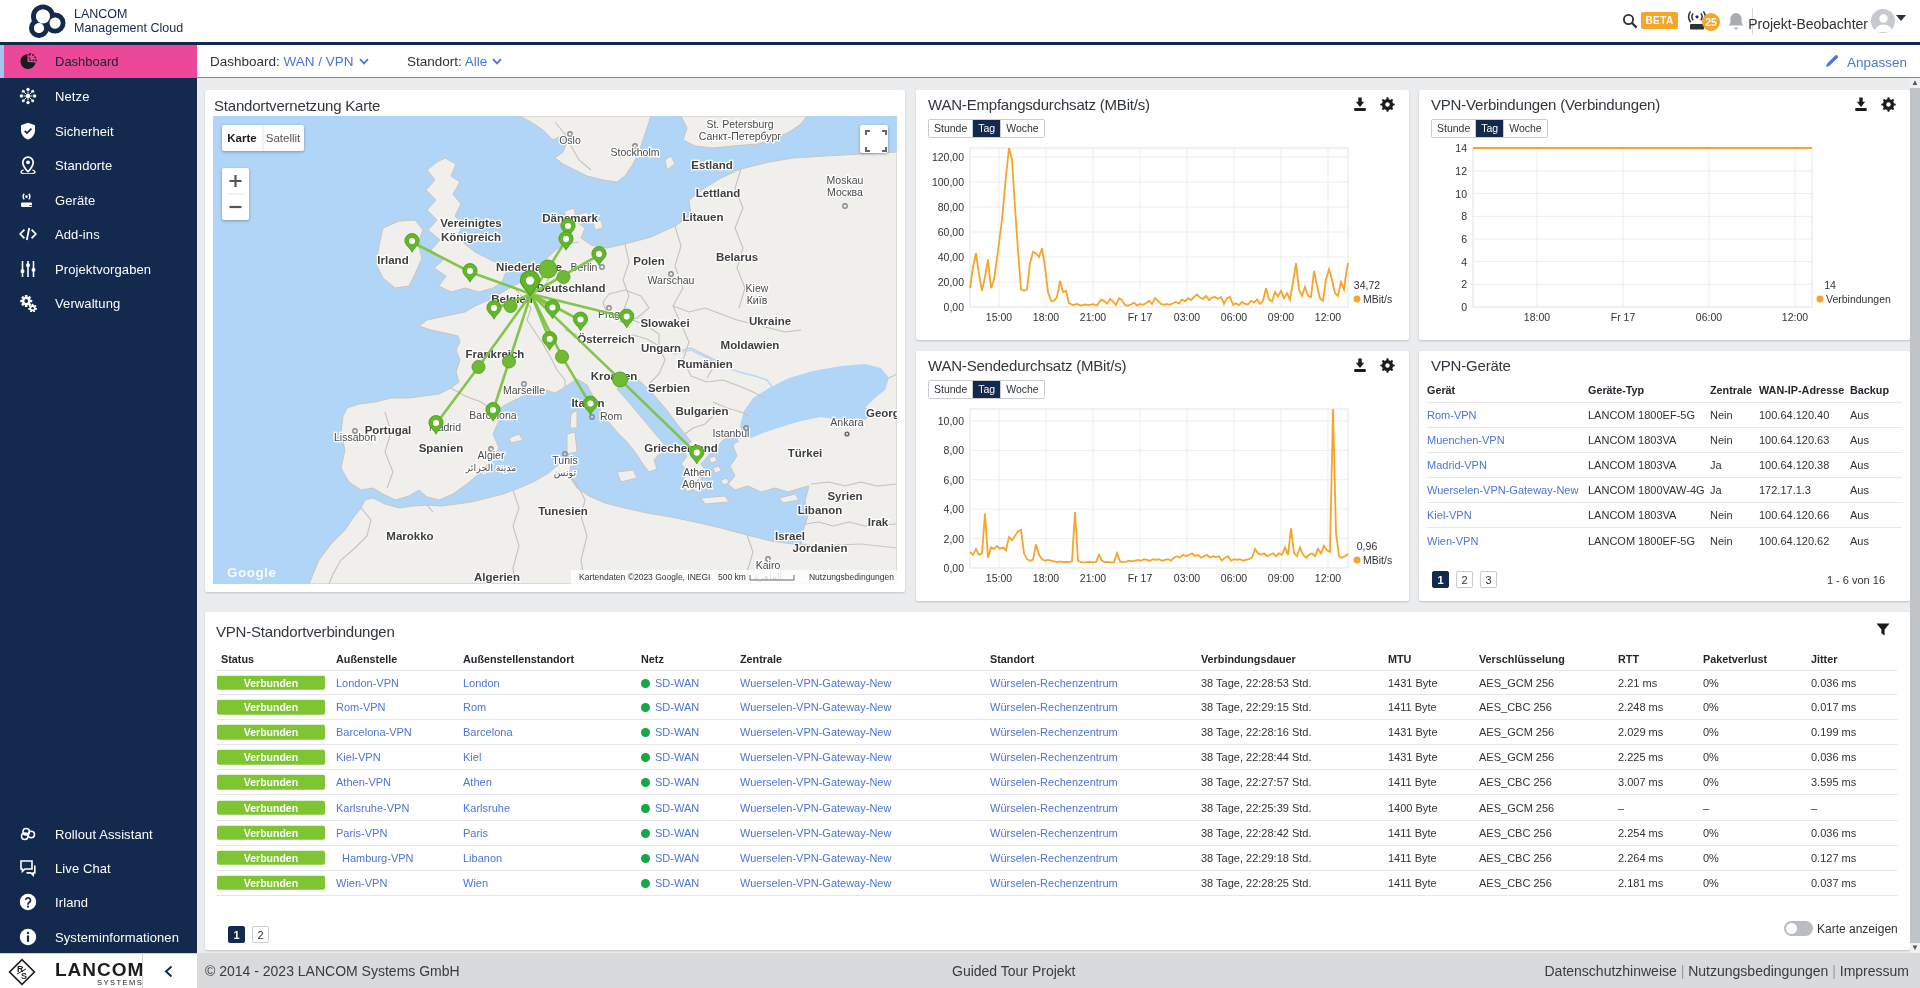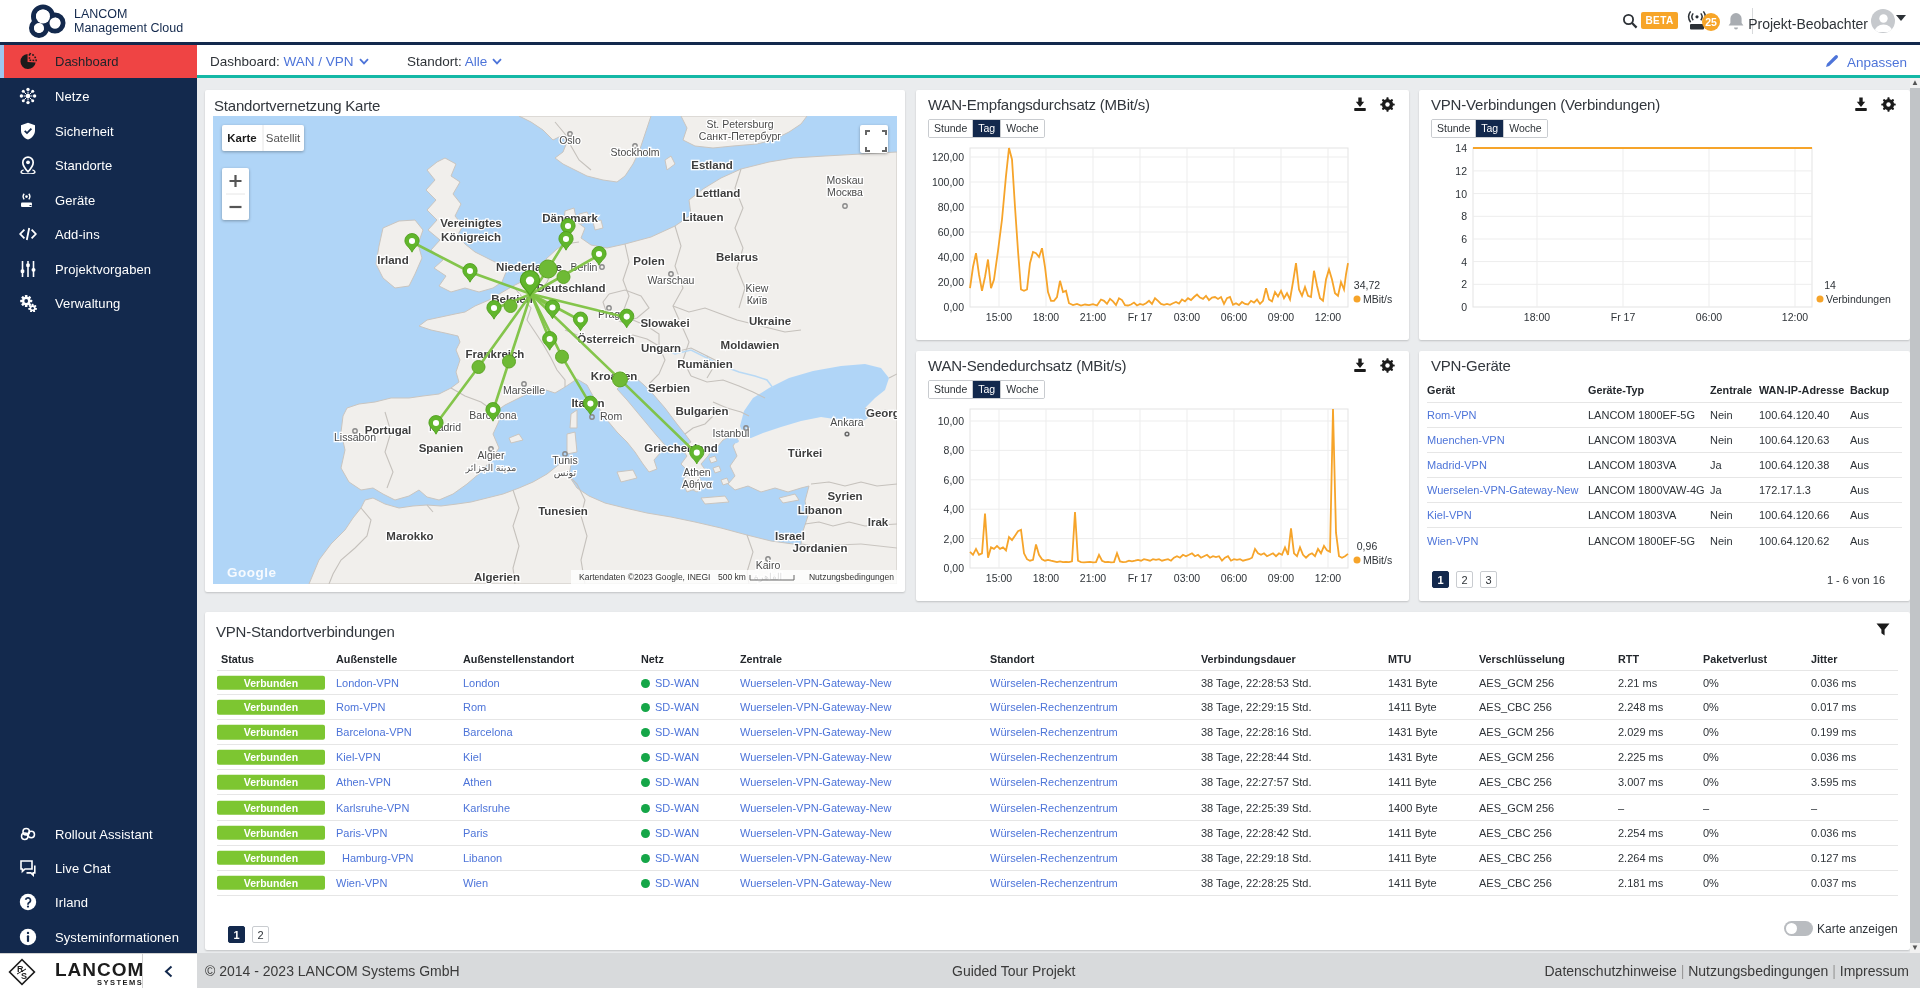--- a/index.html
+++ b/index.html
@@ -1,22 +1,22 @@
 <!DOCTYPE html>
 <html lang="de"><head>
 <meta charset="utf-8">
 <title>LANCOM Management Cloud</title>
 <style>
 * { margin:0; padding:0; box-sizing:border-box; }
 html,body { width:1920px; height:988px; overflow:hidden; font-family:"Liberation Sans", sans-serif; background:#eaecee; }
 #topbar { position:absolute; left:0; top:0; width:1920px; height:42px; background:#fff; z-index:30; }
 #navyline { position:absolute; left:0; top:42px; width:1920px; height:3px; background:#13294d; z-index:31; }
-#toolbar { position:absolute; left:197px; top:45px; width:1723px; height:33px; background:#fff; z-index:20; border-bottom:3px solid #14b8a6; }
+#toolbar { position:absolute; left:197px; top:45px; width:1723px; height:33px; background:#fff; z-index:20; border-bottom:1px solid #14b8a6; }
 #sidebar { position:absolute; left:0; top:45px; width:197px; height:908px; background:#13294d; z-index:20; }
-#sb-active { position:absolute; left:0; top:0; width:197px; height:33px; background:#ef4444;padding-left:33px; }
+#sb-active { position:absolute; left:0; top:0; width:197px; height:33px; background:#ec4899;padding-left:33px; }
 #sb-active .strip { position:absolute; left:0; top:0; width:4px; height:33px; background:#9fc6ef; }
 .sb-item { position:absolute; left:0; width:197px; height:34px; color:#fff; font-size:13px; }
 .sb-item .txt { position:absolute; left:55px; top:50%; transform:translateY(-50%); letter-spacing:.1px; }
 .sb-item .ic { position:absolute; left:19px; top:50%; transform:translateY(-50%); width:18px; height:18px; }
 #footer { position:absolute; left:0; top:953px; width:1920px; height:35px; background:#d8dadc; z-index:30; font-size:14px; color:#3a3a3a; }
 #footer-left { position:absolute; left:0; top:0; width:197px; height:35px; background:#fff; border-top:1px solid #d0d0d0; }
 #content { position:absolute; left:197px; top:78px; width:1713px; height:875px; background:#eaecee; }
 .card { position:absolute; background:#fff; border-radius:2px; box-shadow:0 1px 2px rgba(0,0,0,.18); }
 .card h3 { font-size:15px; font-weight:normal; color:#32373d; letter-spacing:-0.2px; }
 #scrollbar { position:absolute; right:0; top:78px; width:10px; height:875px; background:#f1f1f1; z-index:25; }
@@ -893,21 +893,21 @@
   </div>
 <div id="footer">
   <div id="footer-left">
     <svg style="position:absolute;left:8px;top:4px;" width="28" height="28" viewBox="0 0 28 28">
       <rect x="5.2" y="5.2" width="17.6" height="17.6" fill="none" stroke="#1c1c1c" stroke-width="1.6" transform="rotate(45 14 14)"></rect>
       <text x="9" y="13.5" font-size="9" font-weight="bold" fill="#1c1c1c" font-family="Liberation Sans, sans-serif">R</text>
       <text x="13" y="21" font-size="9" font-weight="bold" fill="#1c1c1c" font-family="Liberation Sans, sans-serif">S</text>
       <line x1="9" y1="16" x2="18" y2="11" stroke="#1c1c1c" stroke-width="1"></line>
     </svg>
     <div style="position:absolute;left:55px;top:5px;font-size:19px;font-weight:bold;letter-spacing:1px;color:#1c1c1c;">LANCOM</div>
-    <div style="position:absolute;left:97px;top:24px;font-size:7.5px;font-weight:bold;letter-spacing:1.5px;color:#1c1c1c;text-align:center;">SYSTEMS</div>
+    <div style="position:absolute;left:97px;top:24px;font-size:7.5px;font-weight:normal;letter-spacing:1.5px;color:#1c1c1c;text-align:center;">SYSTEMS</div>
     <div style="position:absolute;left:142px;top:0;width:1px;height:35px;background:#d0d0d0;"></div>
     <svg style="position:absolute;left:164px;top:11px;" width="9" height="13" viewBox="0 0 9 13">
         <path d="M7.5 1.5 L2 6.5 L7.5 11.5" fill="none" stroke="#13294d" stroke-width="2"></path>
       </svg>
   </div>
   <div style="position:absolute;left:205px;top:10px;">© 2014 - 2023 LANCOM Systems GmbH</div>
   <div style="position:absolute;left:952px;top:10px;">Guided Tour Projekt</div>
   <div style="position:absolute;right:11px;top:10px;">Datenschutzhinweise <span style="color:#9a9a9a;">|</span> Nutzungsbedingungen <span style="color:#9a9a9a;">|</span> Impressum</div>
 </div>
 

